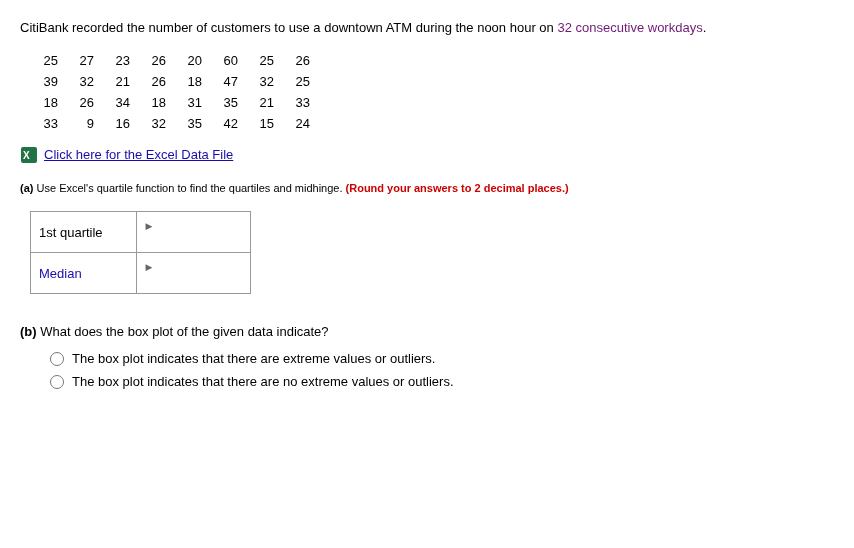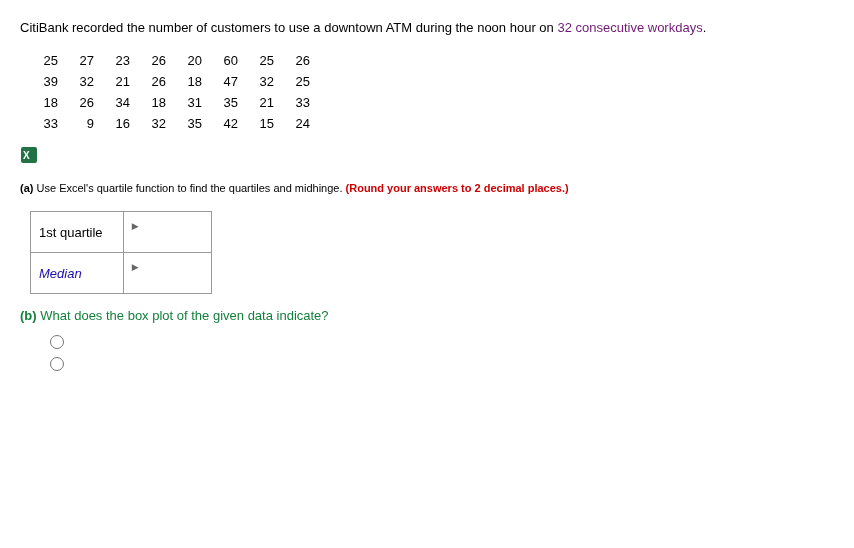--- a/index.html
+++ b/index.html
@@ -59,52 +59,51 @@
     }
     .part-label .part-letter {
       font-weight: bold;
     }
     .part-label .bold-red {
       color: #cc0000;
       font-weight: bold;
     }
     .quartile-table {
       border-collapse: collapse;
-      width: 182px;
-      margin-bottom: 14px;
+      width: 221px;
+      margin-bottom: 30px;
       margin-left: 10px;
     }
     .quartile-table td {
       border: 1px solid #999;
       padding: 5px 8px;
       font-size: 13px;
     }
     .quartile-table td:first-child {
       width: 110px;
       background: #fff;
     }
     .quartile-table td:last-child {
       width: 120px;
       background: #fff;
     }
     .quartile-table td.label-median {
       color: #1a0dab;
-      font-style: italic;
     }
     .input-cell {
       border: none;
       outline: none;
       width: 100%;
       font-size: 13px;
       color: #000;
       background: transparent;
     }
     .part-b {
       font-size: 13px;
-      color: #15803d;
+      color: #000000;
       margin-bottom: 14px;
     }
     .part-b .part-letter {
       font-weight: bold;
     }
     .radio-option {
       display: flex;
       align-items: center;
       gap: 8px;
       margin-bottom: 8px;
@@ -160,20 +159,21 @@
     <div class="data-cell">24</div>
   </div>
 
 <a class="excel-link" href="#">
   <span class="excel-icon">
     <svg width="18" height="18" viewBox="0 0 18 18">
       <rect x="1" y="1" width="16" height="16" rx="2" fill="#217346"></rect>
       <text x="3" y="13" font-size="10" fill="white" font-weight="bold">X</text>
     </svg>
   </span>
+  <span>Click here for the Excel Data File</span>
 </a>
 
 <p class="part-label">
   <span class="part-letter">(a)</span><span> Use Excel's quartile function to find the quartiles and midhinge. </span><span class="bold-red">(Round your answers to 2 decimal places.)</span>
 </p>
 
 <table class="quartile-table" id="quartile-table">
   <tbody id="quartile-tbody">
       <tr>
         <td>1st quartile</td>
@@ -186,17 +186,19 @@
     </tbody>
 </table>
 
 <p class="part-b" style="margin-bottom:12px;">
   <span class="part-letter">(b)</span><span> What does the box plot of the given data indicate?</span>
 </p>
 
 <div id="radio-options">
     <div class="radio-option">
       <input type="radio" name="boxplot-option" id="opt1" style="">
+      <label for="opt1">The box plot indicates that there are <span class="blue">extreme values or outliers</span>.</label>
     </div>
     <div class="radio-option">
       <input type="radio" name="boxplot-option" id="opt2" style="">
+      <label for="opt2">The box plot indicates that there are no <span class="blue">extreme values or outliers</span>.</label>
     </div>
   </div>
 
 </body></html>

